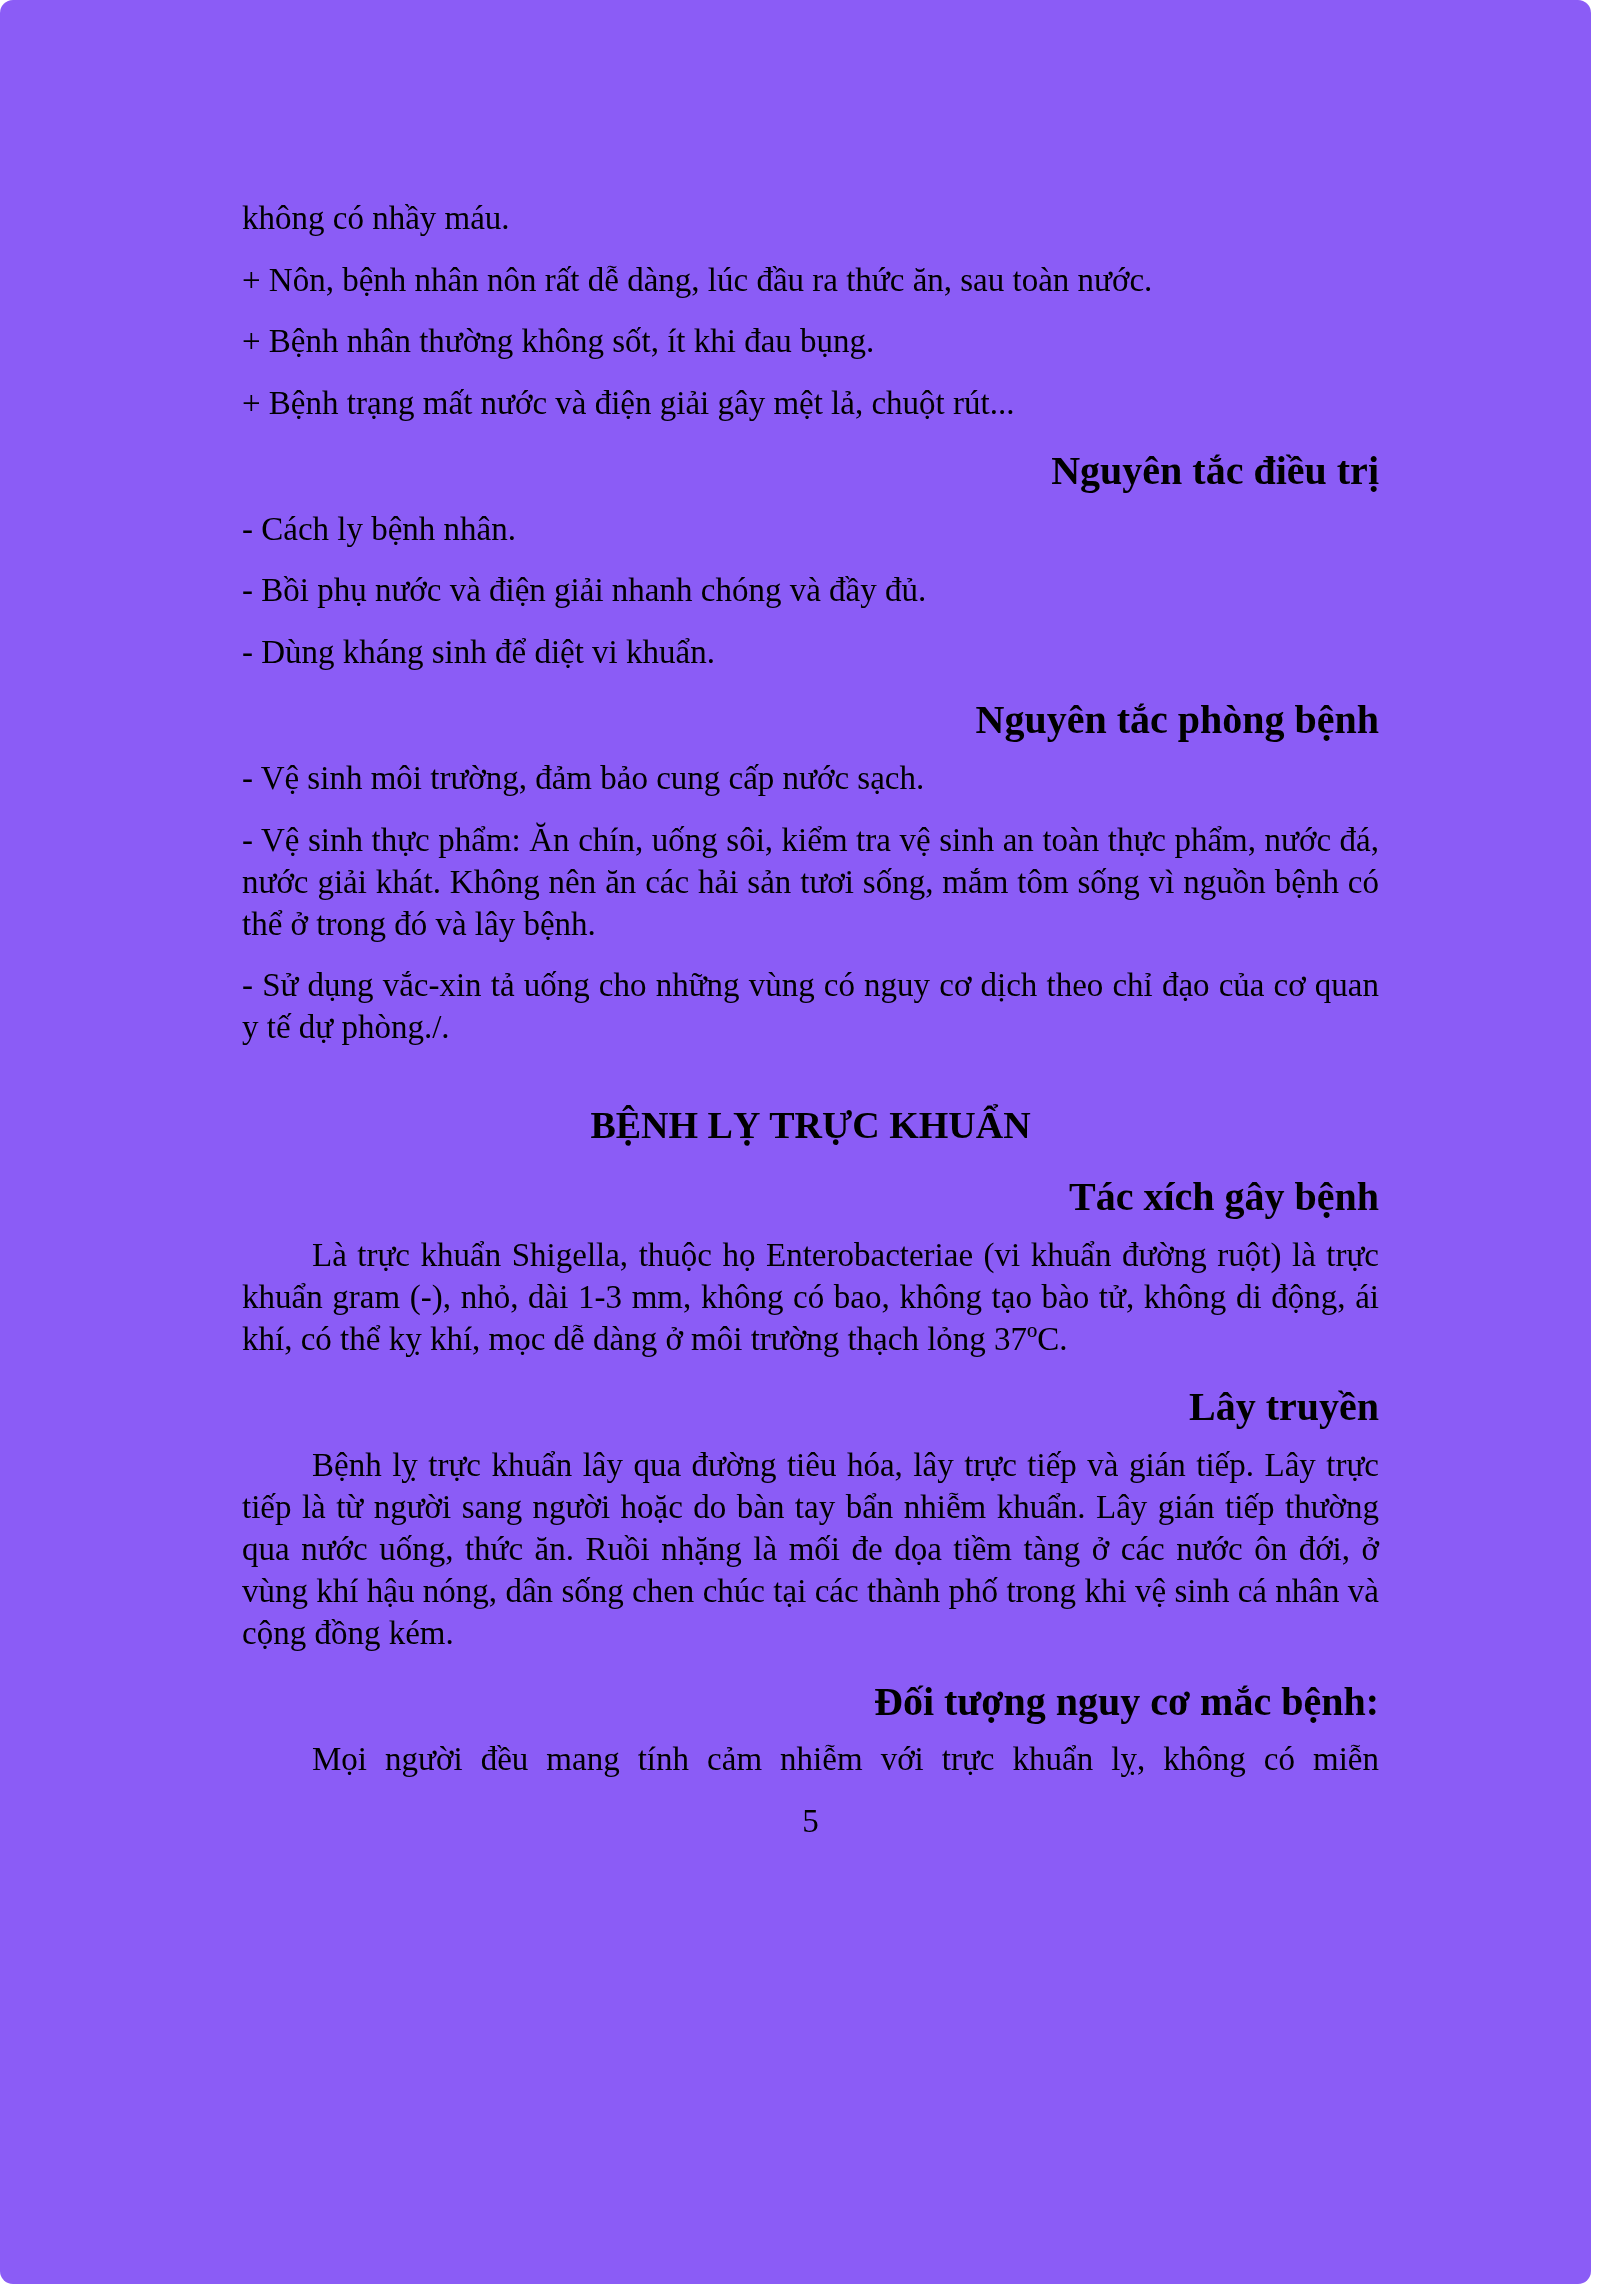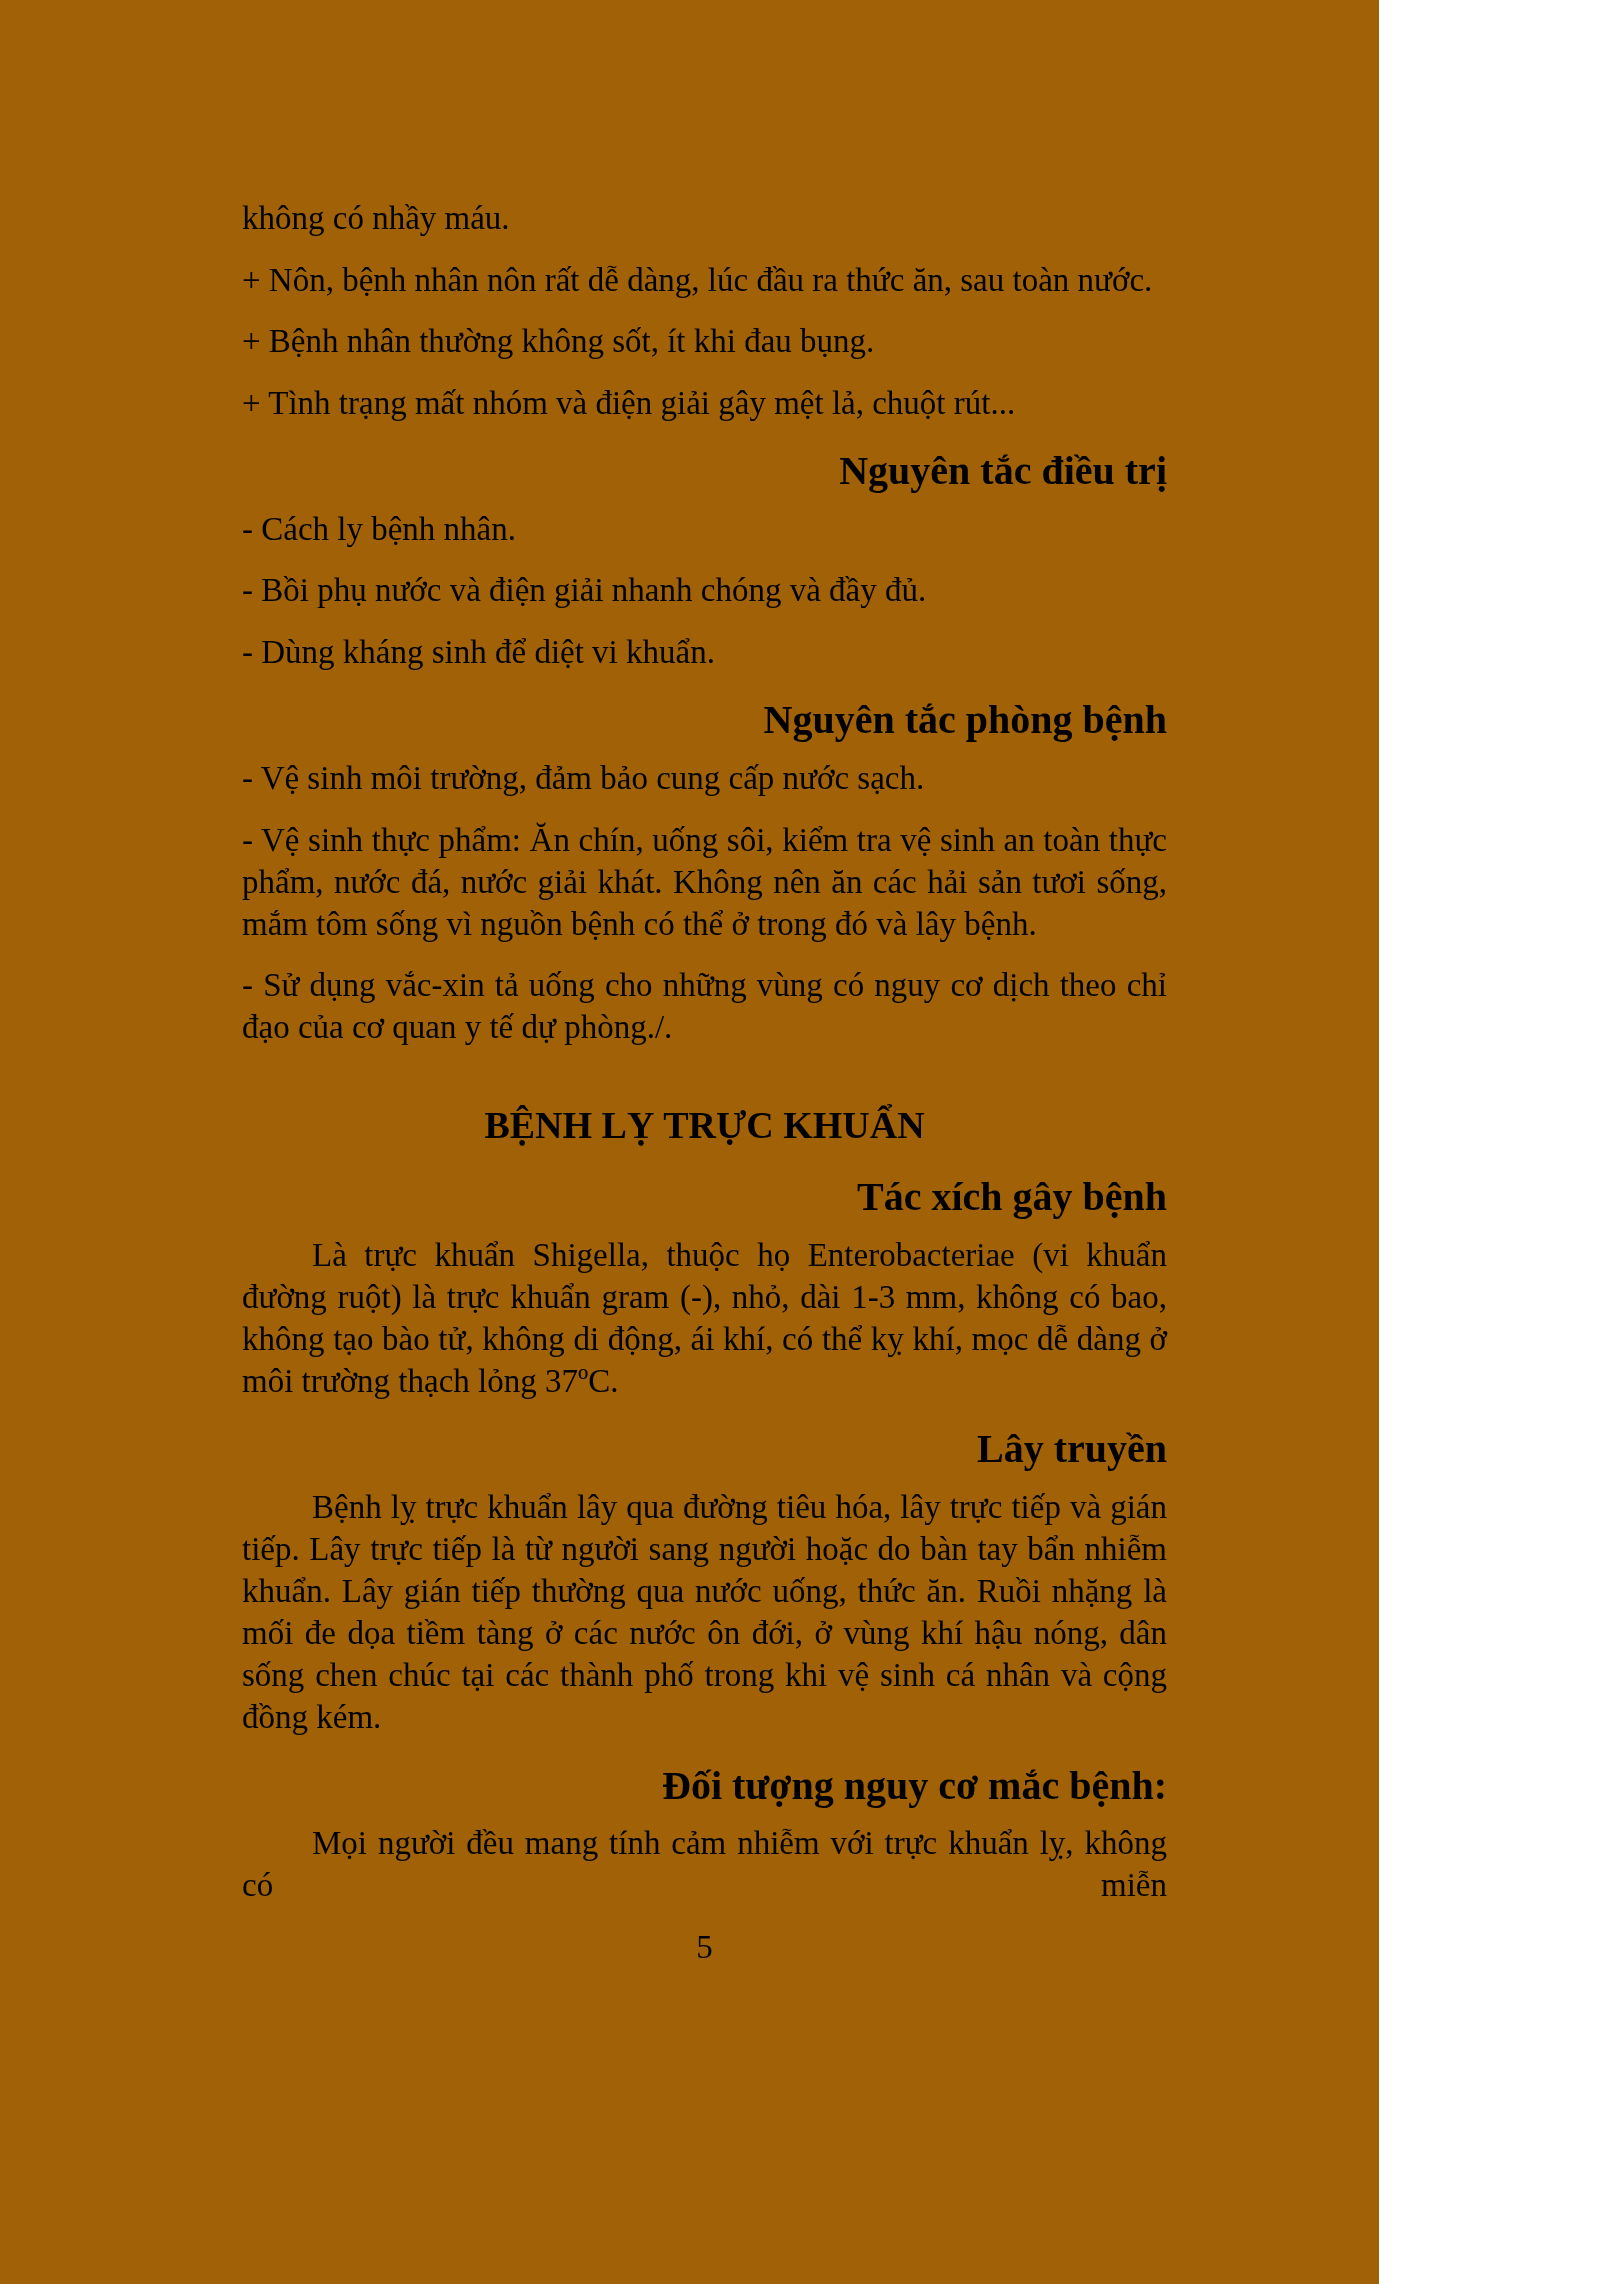--- a/index.html
+++ b/index.html
@@ -1,27 +1,28 @@
 <!DOCTYPE html>
 <html lang="vi" style="font-size:10.4px"><head>
 <meta charset="utf-8">
 <style>
   html, body { margin: 0; padding: 0; background: #ffffff; }
   .page {
     position: relative;
-    width: 1379px;
+    width: 1591px;
     height: 2284px;
     box-sizing: border-box;
     padding: 197px 212px 0 242px;
-    background: #a16207;
+    background: #8b5cf6;
     color: #000000;
     font-family: "Liberation Serif", "DejaVu Serif", serif;
     font-size: 33px;
     line-height: 42px;
     overflow: hidden;
+    border-radius: 13px;
   }
   .para {
     margin: 0 0 19.5px 0;
     text-align: justify;
   }
   .indent { text-indent: 70px; }
   .fill { text-align-last: justify; }
   .heading {
     font-size: 40px;
     line-height: 55px;
@@ -41,21 +42,21 @@
     margin: 0 0 19.5px 0;
   }
 </style>
 </head>
 <body>
 
 <div class="page">
   <p class="para">không có nhầy máu.</p>
   <p class="para">+ Nôn, bệnh nhân nôn rất dễ dàng, lúc đầu ra thức ăn, sau toàn nước.</p>
   <p class="para">+ Bệnh nhân thường không sốt, ít khi đau bụng.</p>
-  <p class="para">+ Tình trạng mất nhóm và điện giải gây mệt lả, chuột rút...</p>
+  <p class="para">+ Bệnh trạng mất nước và điện giải gây mệt lả, chuột rút...</p>
 
   <h2 class="heading">Nguyên tắc điều trị</h2>
   <p class="para">- Cách ly bệnh nhân.</p>
   <p class="para">- Bồi phụ nước và điện giải nhanh chóng và đầy đủ.</p>
   <p class="para">- Dùng kháng sinh để diệt vi khuẩn.</p>
 
   <h2 class="heading">Nguyên tắc phòng bệnh</h2>
   <p class="para">- Vệ sinh môi trường, đảm bảo cung cấp nước sạch.</p>
   <p class="para">- Vệ sinh thực phẩm: Ăn chín, uống sôi, kiểm tra vệ sinh an toàn thực phẩm, nước đá, nước giải khát. Không nên ăn các hải sản tươi sống, mắm tôm sống vì nguồn bệnh có thể ở trong đó và lây bệnh.</p>
   <p class="para">- Sử dụng vắc-xin tả uống cho những vùng có nguy cơ dịch theo chỉ đạo của cơ quan y tế dự phòng./.</p>

